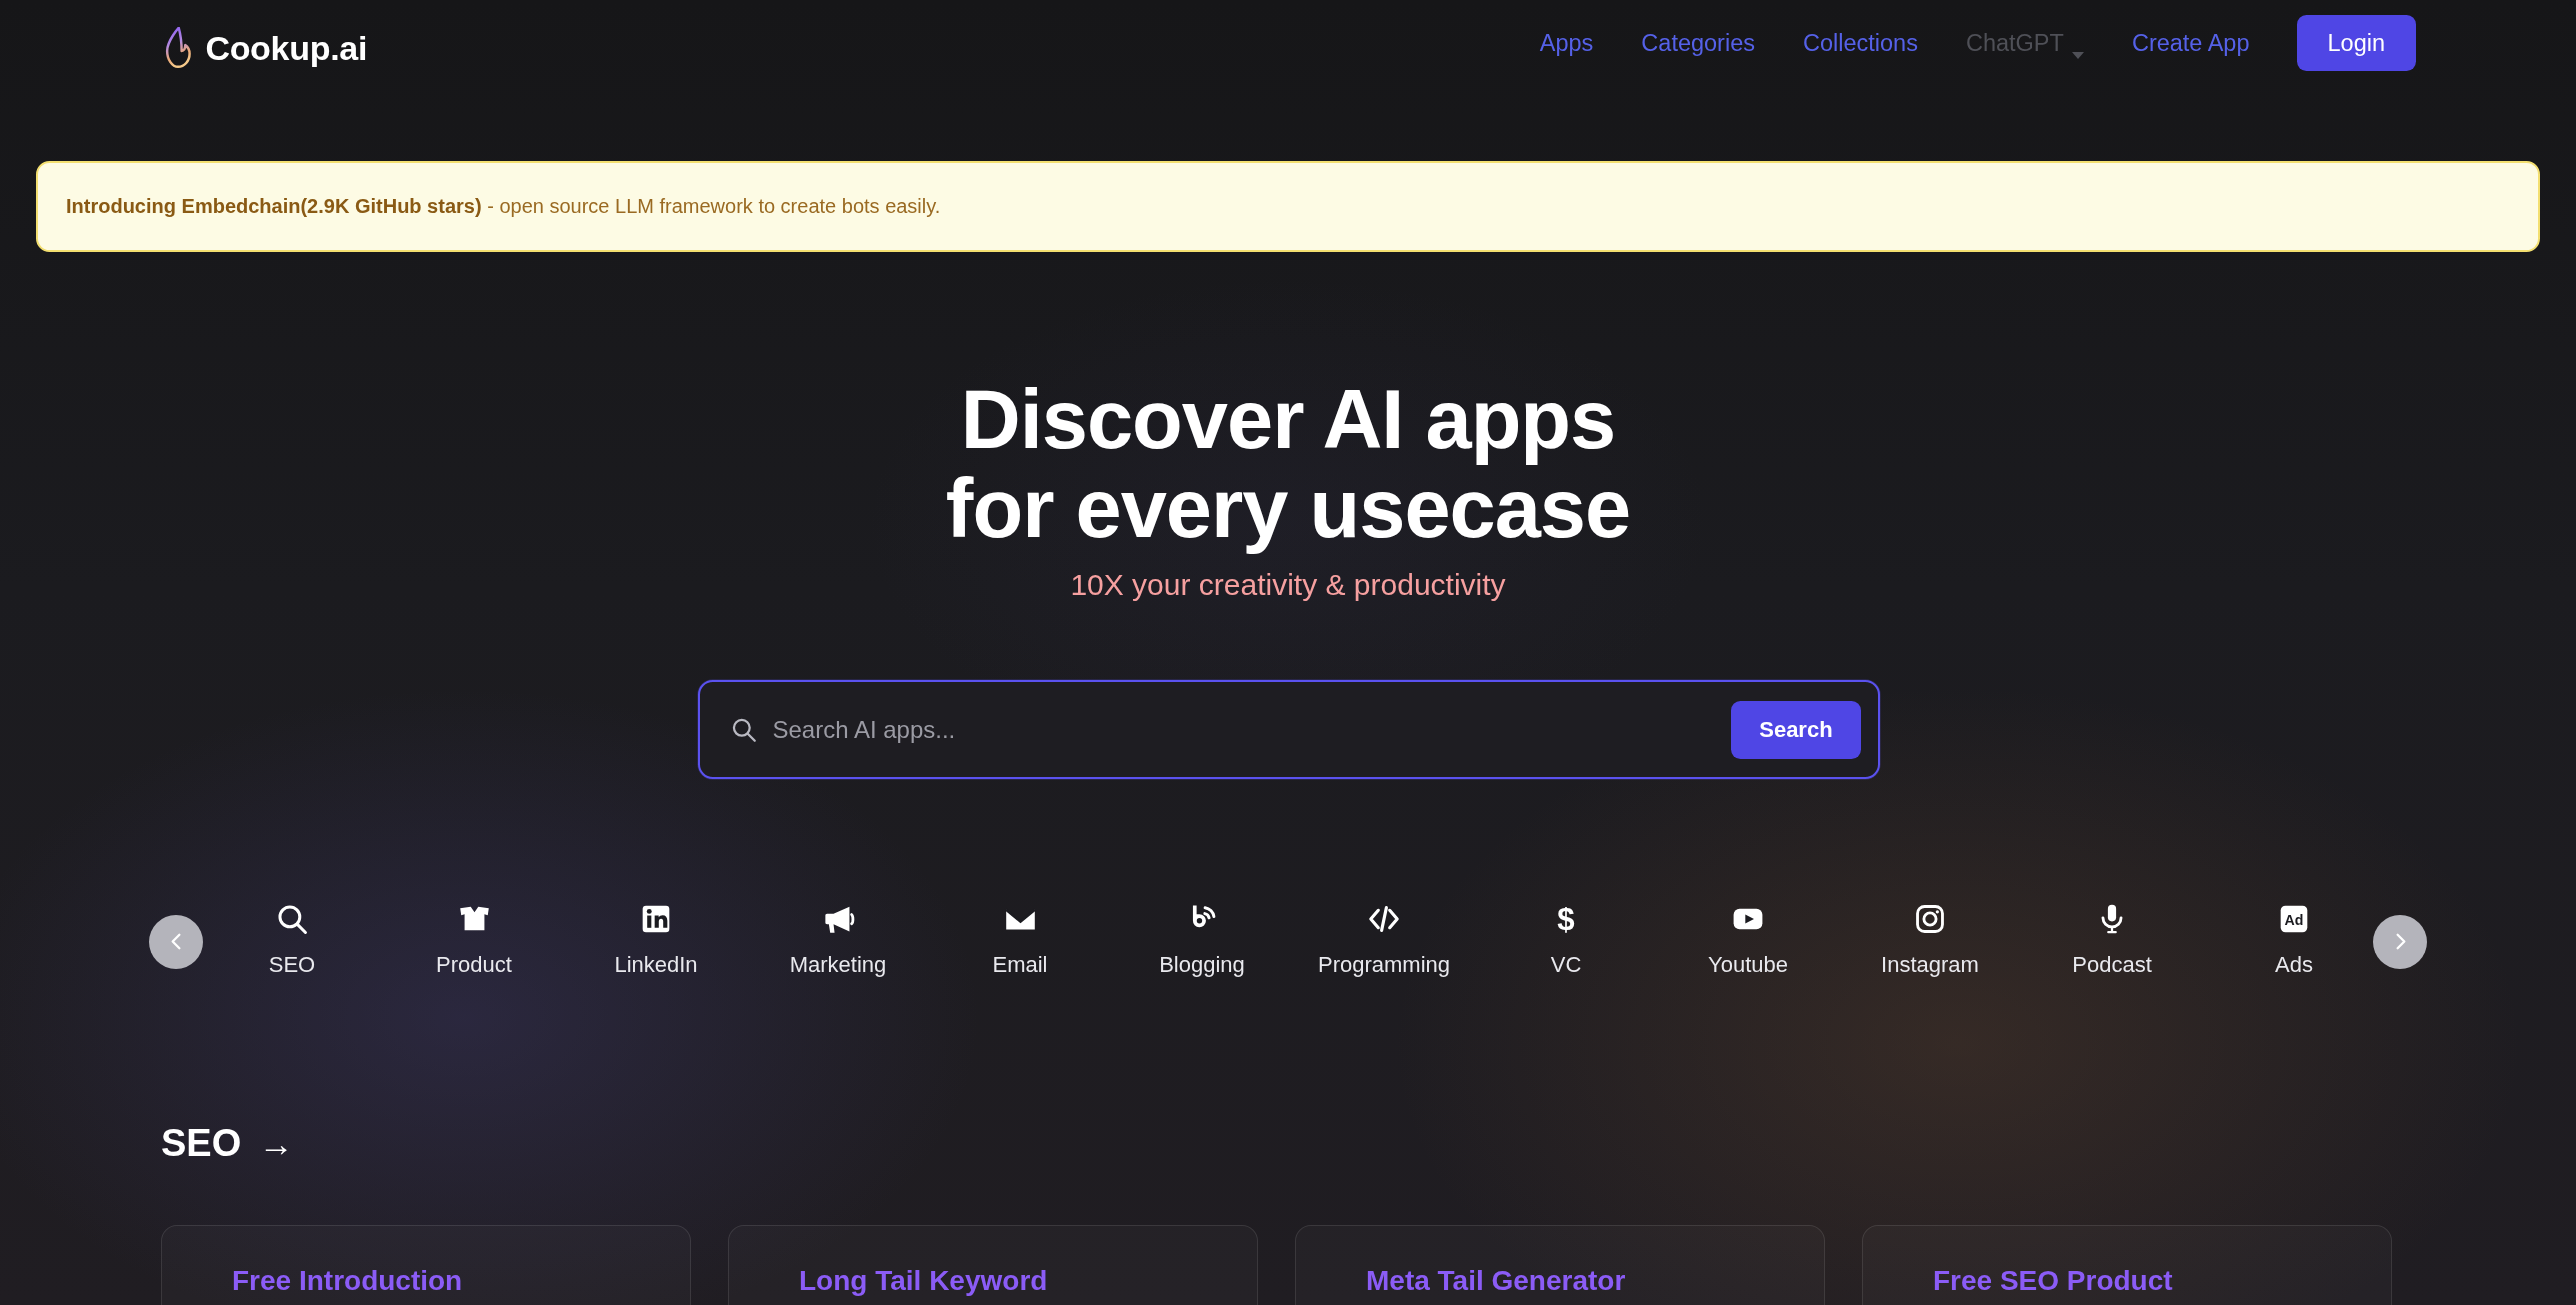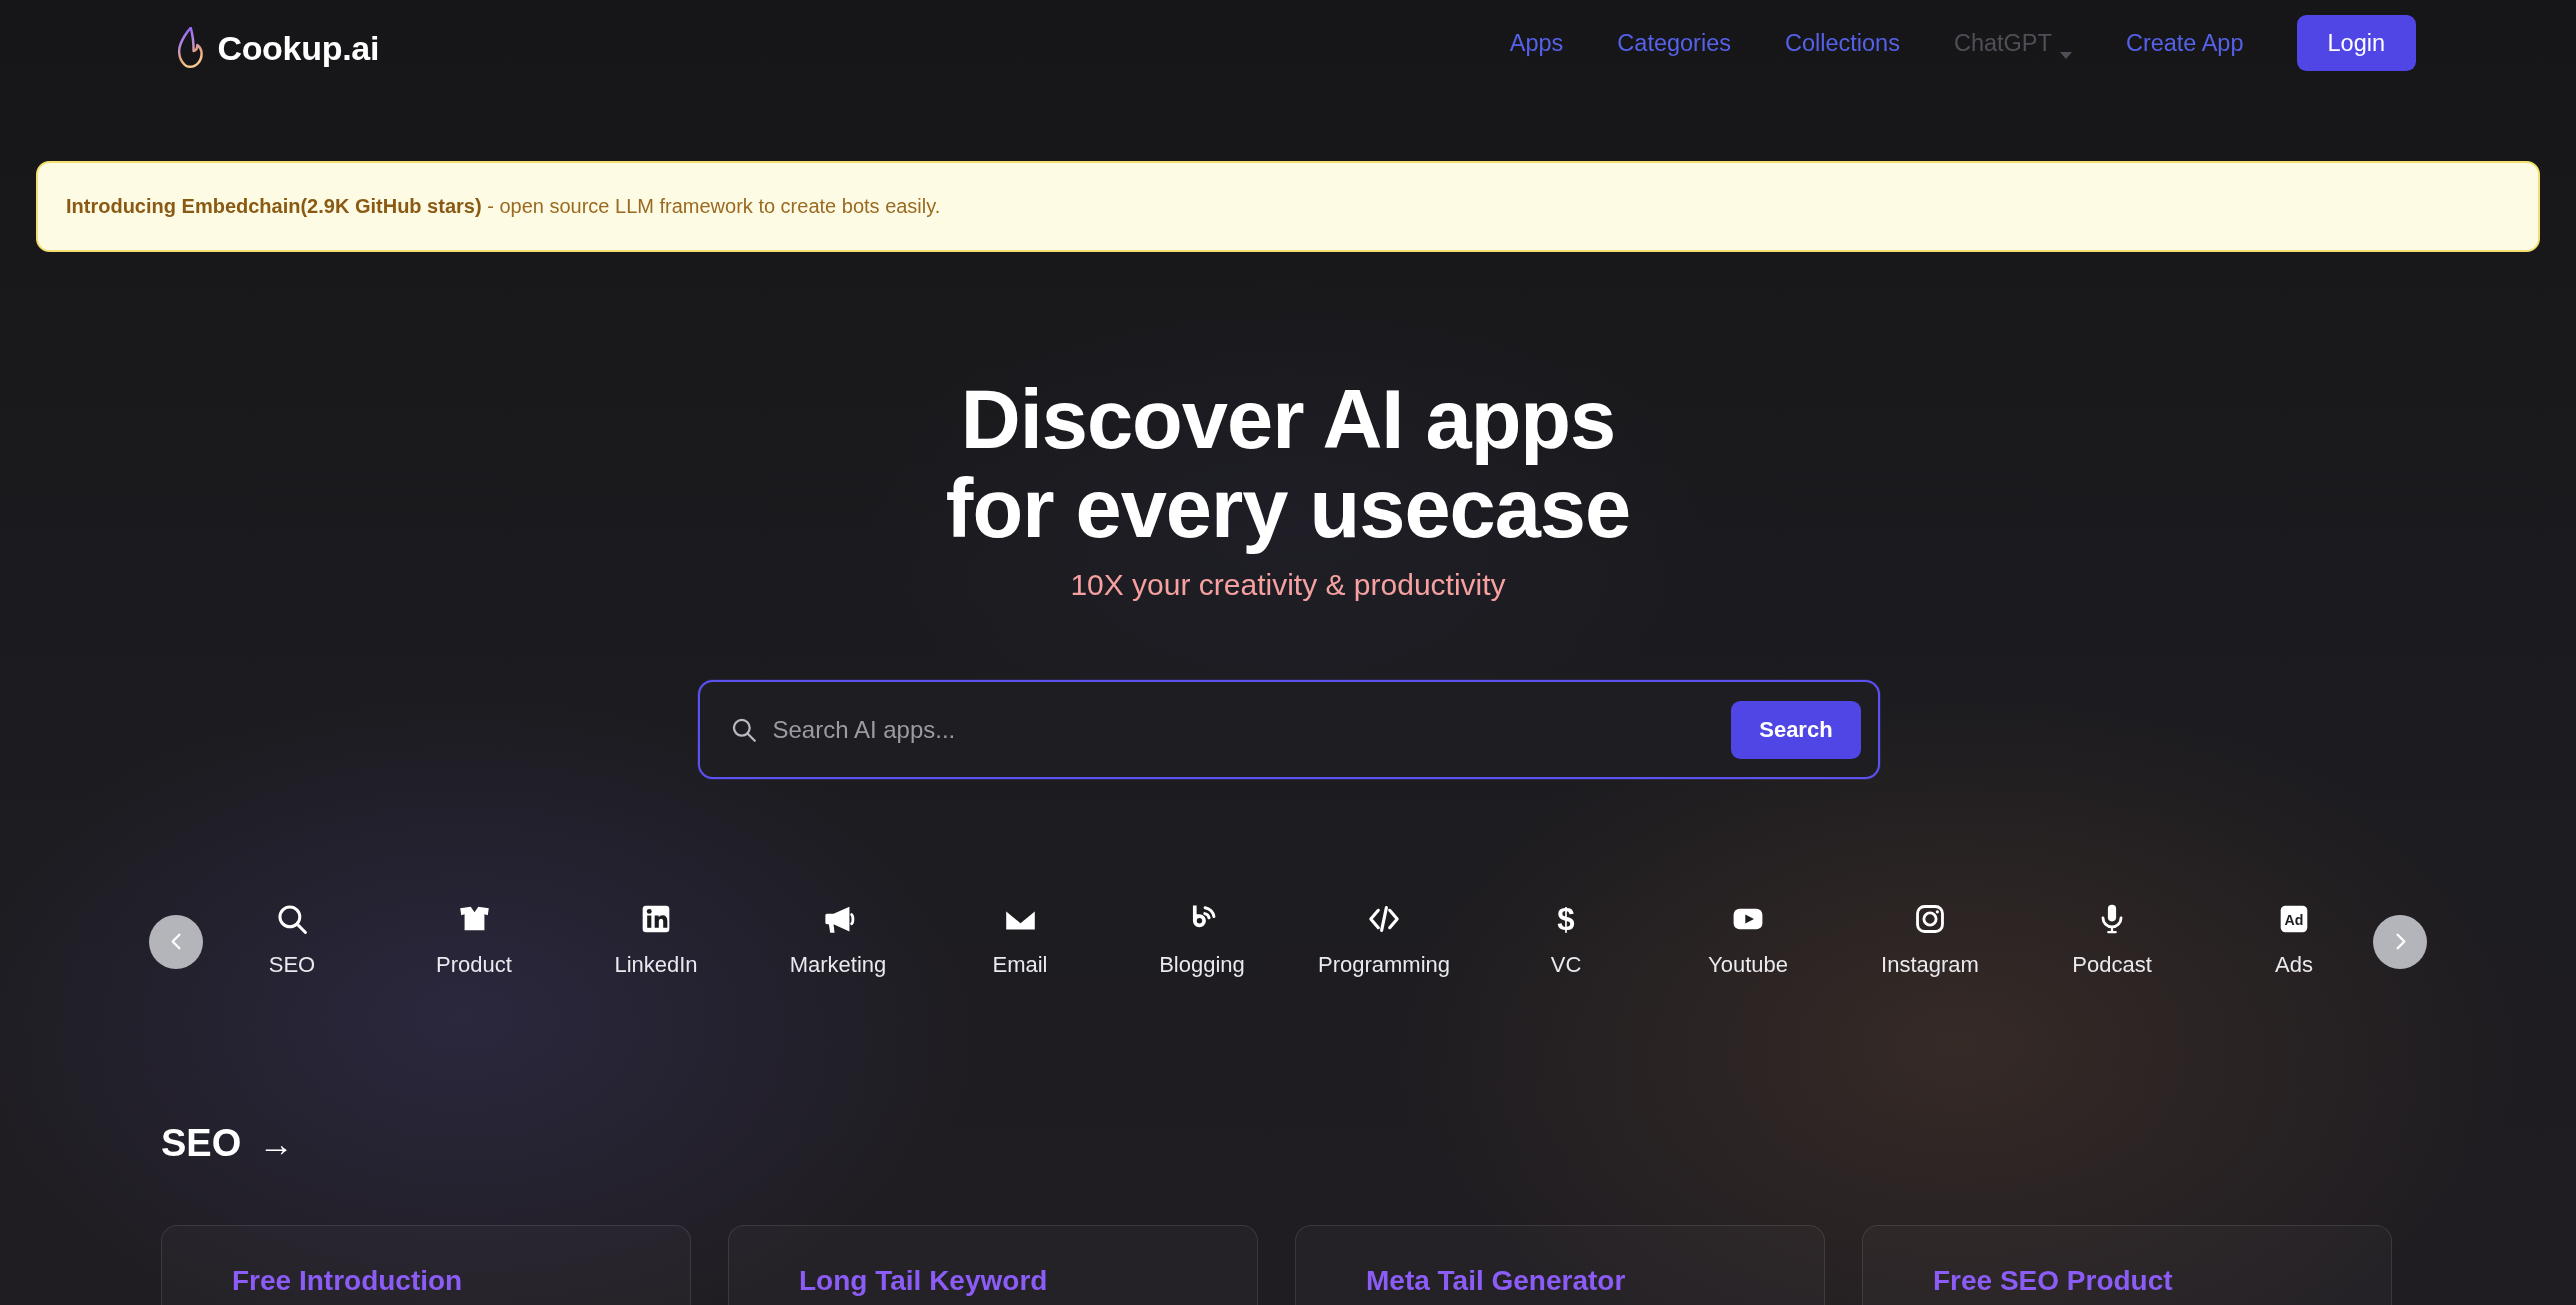--- a/index.html
+++ b/index.html
@@ -37,21 +37,21 @@
     left: 0; top: 0;
     width: 2576px;
     height: 113px;
     display: flex;
     align-items: center;
     z-index: 5;
   }
 
   #brand {
     position: absolute;
-    left: 172px;
+    left: 160px;
     top: 27px;
     display: flex;
     align-items: center;
     gap: 9.4px;
     cursor: pointer;
     text-align: right;
   }
   #brand-name {
     font-size: 34px;
     font-weight: 700;
@@ -59,21 +59,21 @@
     letter-spacing: -0.3px;
   }
   .flame-wrap { width: 36px; height: 42px; display: block; }
 
   #nav {
     position: absolute;
     right: 160px;
     top: 14.8px;
     display: flex;
     align-items: center;
-    gap: 14px;
+    gap: 8px;
   }
   .nav-link {
     font-size: 23.5px;
     color: #5561e8;
     padding: 0 20px;
     cursor: pointer;
     white-space: nowrap;
   }
   .nav-link.disabled { color: #4f5057; display:flex; align-items:flex-end; gap:8px; }
   .chev-d { display:inline-block; width:0;height:0;

